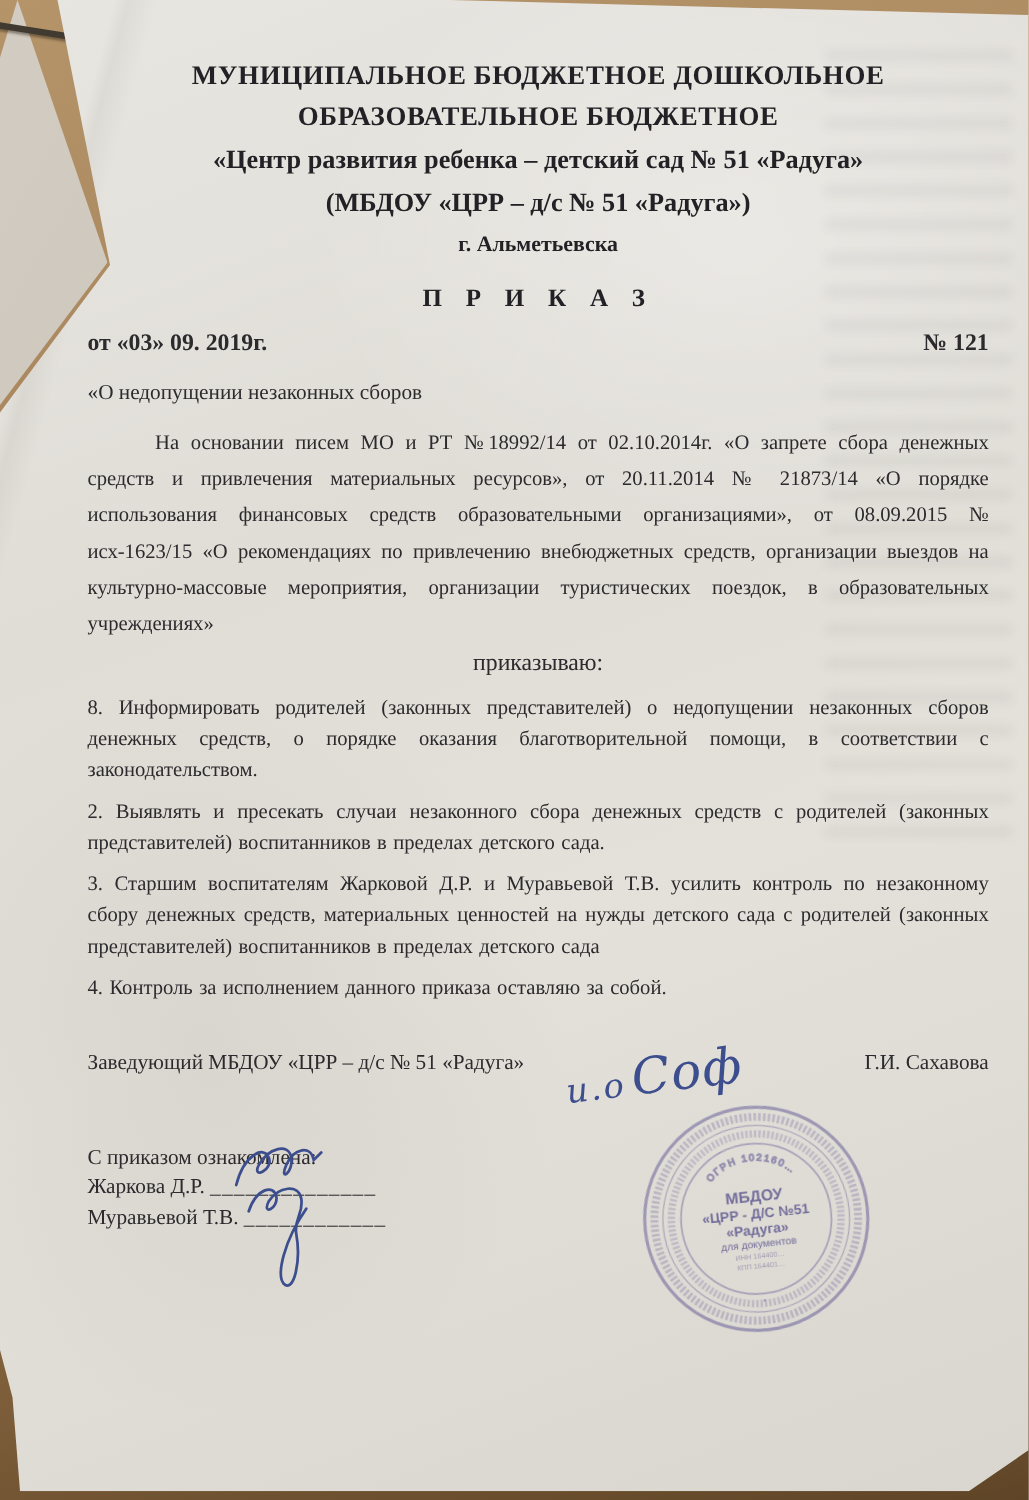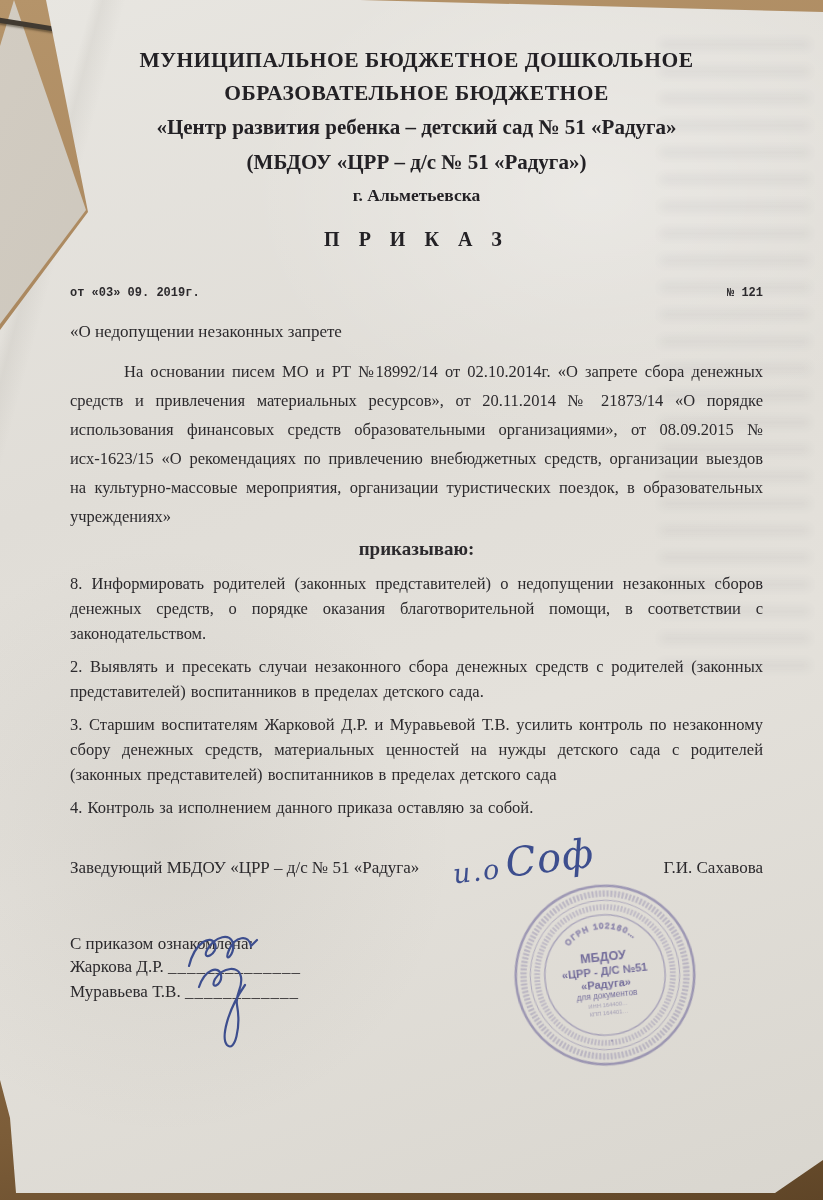--- a/index.html
+++ b/index.html
@@ -27,40 +27,40 @@
       linear-gradient(105deg, transparent 0 8%, rgba(70,65,55,.06) 9%, transparent 11%),
       linear-gradient(160deg,#e8e6e1 0%,#e0ddd7 35%,#e4e1db 60%,#d9d6cf 100%);
   }
   .smudges{
     position:absolute;left:660px;top:30px;width:150px;height:640px;
     background:repeating-linear-gradient(0deg, rgba(75,75,82,.085) 0 9px, transparent 9px 27px);
     filter:blur(4px);opacity:.75;pointer-events:none;
   }
   .content{
     position:absolute;inset:0;box-sizing:border-box;
-    padding:44px 60px 0 70px;color:#2c2a2d;
+    padding:44px 32px 0 70px;color:#2c2a2d;
   }
   .org{ text-align:center; font-weight:bold; color:#232125;}
   .org-l1,.org-l2{font-size:21.5px;line-height:33px;letter-spacing:.5px;}
   .org-l3,.org-l4{font-size:21px;line-height:35px;}
   .org-l5{font-size:17.5px;line-height:30px;}
   .order-title{
     text-align:center;font-weight:bold;font-size:20px;line-height:26px;
     letter-spacing:7px;margin-top:16px;color:#232125;
   }
   .meta-row{
-    display:flex;justify-content:space-between;margin-top:30px;
-    font-weight:bold;font-size:12px;line-height:22px;font-family:Liberation Mono, monospace;
+    display:flex;justify-content:space-between;margin-top:12px;
+    font-weight:bold;font-size:19px;line-height:22px;
   }
   .subject{margin-top:14px;font-size:17px;line-height:27px;}
   .preamble{
     margin:12px 0 0 0;font-size:16.5px;line-height:29px;
     text-align:justify;text-align-last:left;text-indent:54px;word-spacing:1.5px;
   }
-  .decree-word{text-align:center;font-weight:bold;font-size:19px;line-height:24px;margin-top:6px;}
+  .decree-word{text-align:center;font-weight:normal;font-size:19px;line-height:24px;margin-top:6px;}
   .items{margin-top:10px;}
   .items p{
     margin:0 0 8px 0;font-size:16.5px;line-height:25px;
     text-align:justify;text-align-last:left;word-spacing:1px;
   }
   .sig-row{display:flex;margin-top:37px;font-size:17px;line-height:22px;}
   .sig-name{margin-left:auto;}
   .hand-note{
     position:absolute;left:452px;top:838px;color:#3d4e8e;
     font-style:italic;transform:rotate(-7deg);white-space:nowrap;z-index:5;
@@ -100,21 +100,21 @@
     </div>
 
     <div class="order-title">П Р И К А З</div>
 
     <div class="meta-row">
       <span>от «03» 09. 2019г.</span>
       <span>№ 121</span>
     </div>
 
     <div class="subject">
-      <div>«О недопущении незаконных запрете</div>
+      <div>«О недопущении незаконных сборов</div>
     </div>
 
     <p class="preamble">На основании писем МО и РТ №18992/14 от 02.10.2014г. «О запрете сбора денежных средств и привлечения материальных ресурсов», от 20.11.2014 № 21873/14 «О порядке использования финансовых средств образовательными организациями», от 08.09.2015 № исх-1623/15 «О рекомендациях по привлечению внебюджетных средств, организации выездов на культурно-массовые мероприятия, организации туристических поездок, в образовательных учреждениях»</p>
 
     <div class="decree-word">приказываю:</div>
 
     <div class="items">
       <p>8. Информировать родителей (законных представителей) о недопущении незаконных сборов денежных средств, о порядке оказания благотворительной помощи, в соответствии с законодательством.</p>
       <p>2. Выявлять и пресекать случаи незаконного сбора денежных средств с родителей (законных представителей) воспитанников в пределах детского сада.</p>
       <p>3. Старшим воспитателям Жарковой Д.Р. и Муравьевой Т.В. усилить контроль по незаконному сбору денежных средств, материальных ценностей на нужды детского сада с родителей (законных представителей) воспитанников в пределах детского сада</p>
@@ -129,21 +129,21 @@
     <div class="ack-label">С приказом ознакомлена:</div>
 
     <div class="ack-row">
       <span>Жаркова Д.Р.</span>
       <span class="ack-line">______________</span>
       <svg class="scribble" style="left:115px;top:-26px;" width="90" height="50" viewBox="0 0 90 50">
         <path d="M4,38 C10,14 26,6 30,16 C34,26 16,34 22,22 C30,8 46,4 48,16 C50,28 38,36 44,22 C50,8 64,6 66,18 L72,12"></path>
       </svg>
     </div>
     <div class="ack-row">
-      <span>Муравьева Т.В.</span>
+      <span>Муравьевой Т.В.</span>
       <span class="ack-line">____________</span>
       <svg class="scribble" style="left:125px;top:-18px;" width="70" height="110" viewBox="0 0 70 110">
         <path d="M4,26 C10,8 24,4 26,14 C28,24 14,30 20,18 C28,6 44,4 46,16 C48,28 40,32 42,44 C46,66 40,92 32,84 C26,77 32,50 50,24"></path>
       </svg>
     </div>
   </div>
 
   <div class="hand-note">
     <span class="hand-prefix">и.о</span>
     <span class="hand-name">Соф</span>

